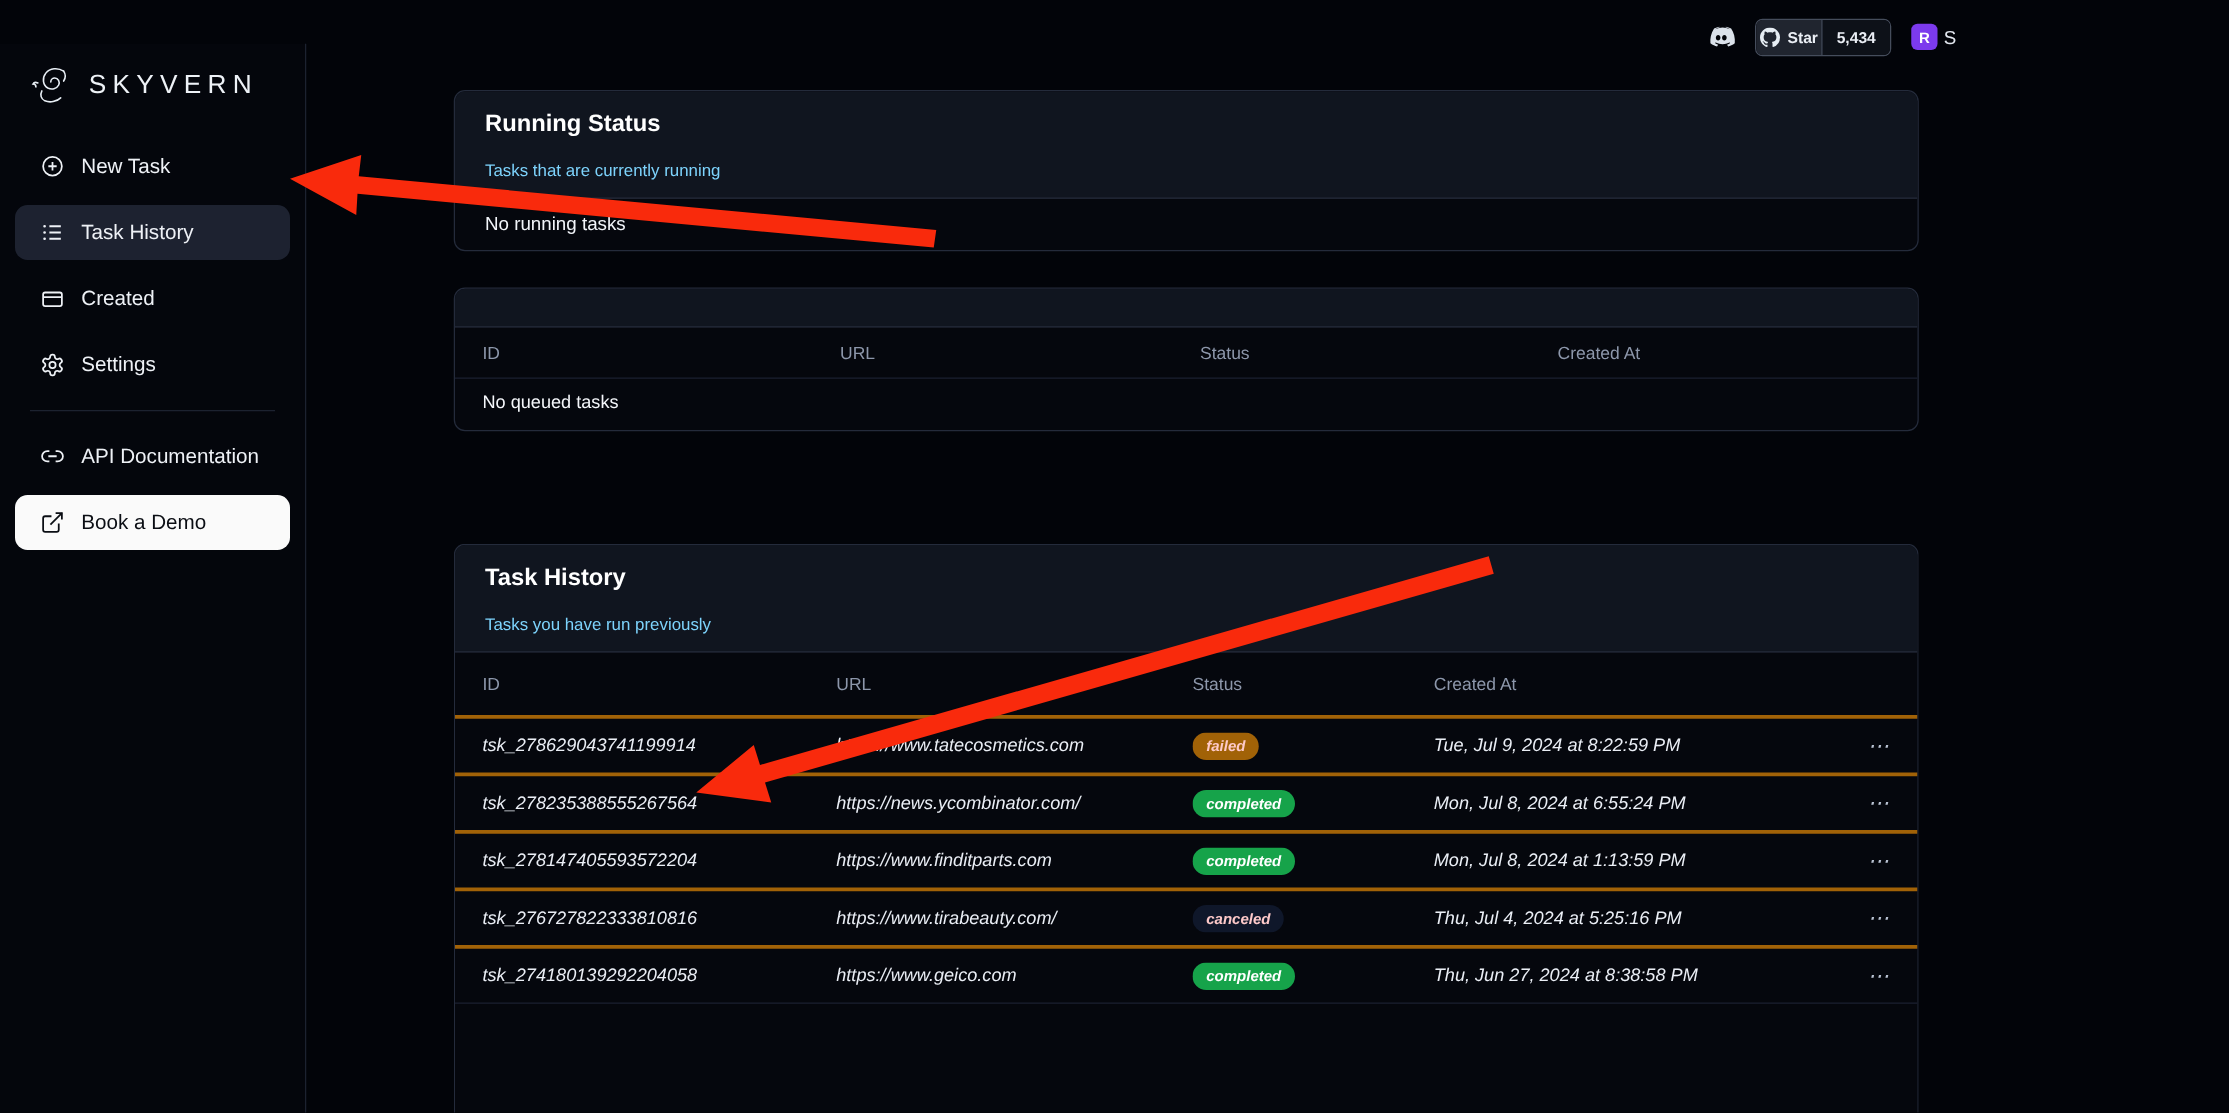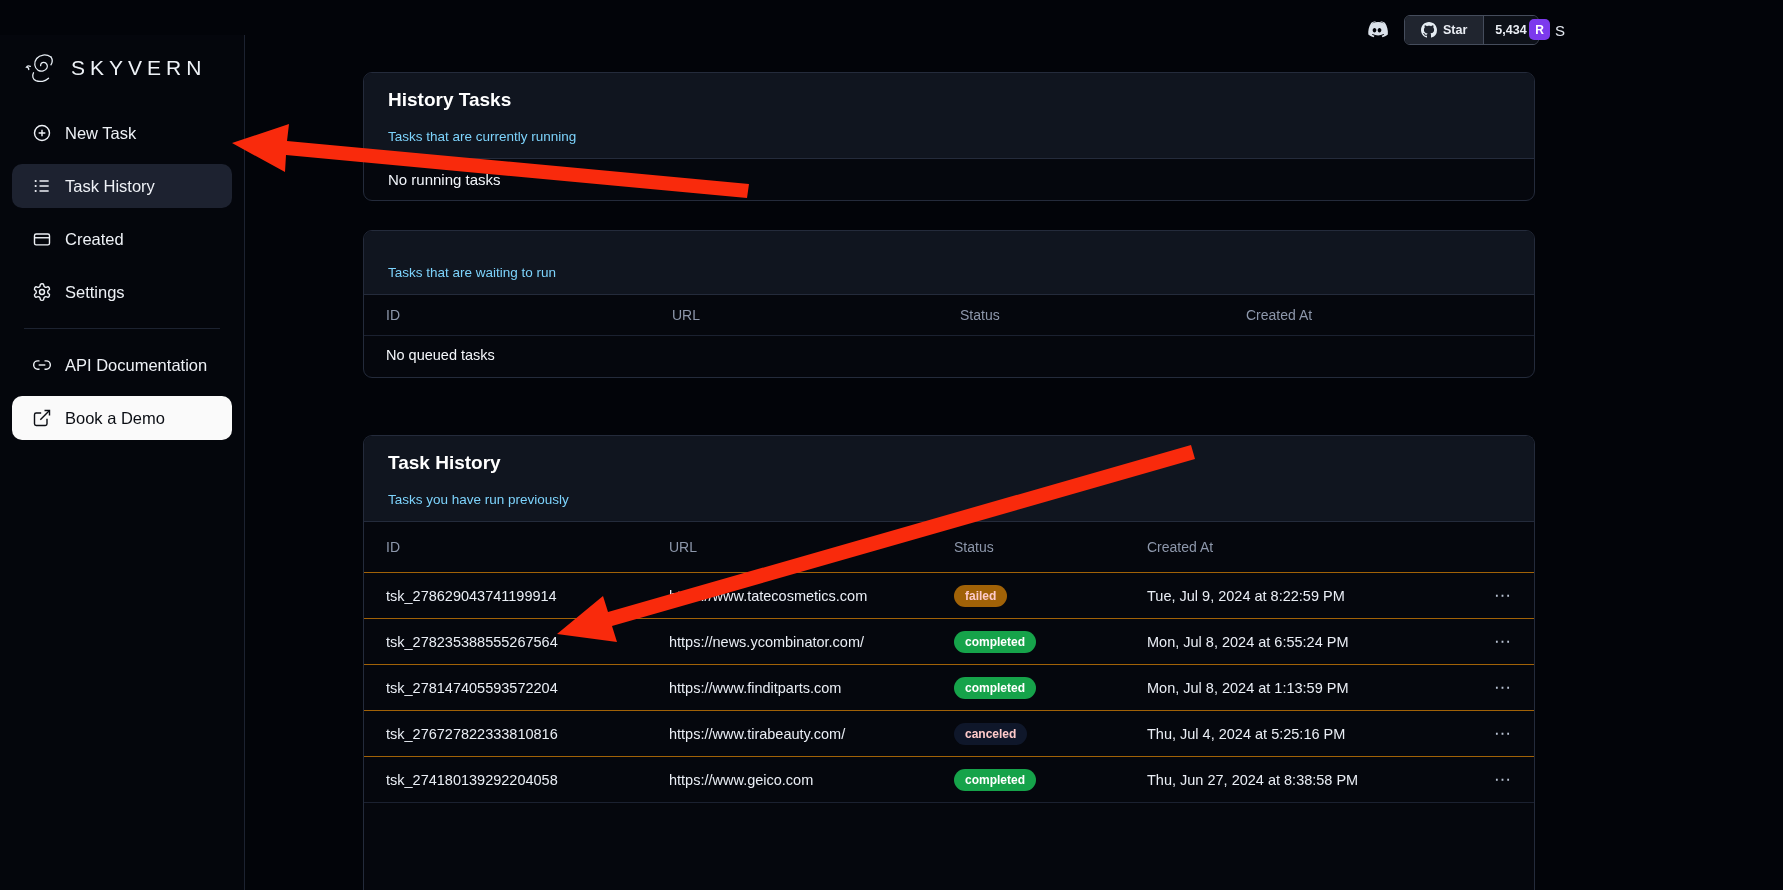--- a/index.html
+++ b/index.html
@@ -30,21 +30,21 @@
   .nav-divider { height:1px; background:#1c2230; margin:14px 12px 14px 12px; }
 
   
   .discord-btn { position:absolute; left:1363px; top:17px; width:28px; height:26px; cursor:pointer; }
   .discord-btn svg { width:28px; height:26px; }
   .gh-btn {
     position:absolute; left:1404px; top:15px; height:30px; display:flex; align-items:stretch;
     border:1px solid #454d5c; border-radius:6px; overflow:hidden; cursor:pointer;
     font-size:12.5px; font-weight:700; color:#eaeef4;
   }
-  .gh-left { display:flex; align-items:center; gap:6px; padding:0 16px; background:#20252f; }
+  .gh-left { display:flex; align-items:center; gap:6px; padding:0 3px; background:#20252f; }
   .gh-left svg { width:16px; height:16px; }
   .gh-count { display:flex; align-items:center; padding:0 11px; background:#0d1118; border-left:1px solid #454d5c; }
   .avatar {
     position:absolute; left:1529px; top:19px; width:21px; height:21px; border-radius:5px;
     background:#7c3aed; color:#fff; font-size:12px; font-weight:700;
     display:flex; align-items:center; justify-content:center; cursor:pointer;
   }
   .username { position:absolute; left:1555px; top:22px; font-size:15px; color:#e2e7ef; }
 
   
@@ -60,21 +60,21 @@
   .card-title { font-size:19px; font-weight:700; color:#ffffff; }
   .card-sub { font-size:13.5px; color:#7dd3fc; margin-top:18px; }
   .empty-row { padding:12px 24px; font-size:15px; color:#f2f5fa; }
 
   .thead { color:#8d97ab; font-size:14px; font-weight:500; }
   .qgrid { display:grid; grid-template-columns:286px 288px 286px 1fr; align-items:center; padding:0 22px; }
   .hgrid { display:grid; grid-template-columns:283px 285px 193px 1fr 40px; align-items:center; padding:0 22px; }
   .qthead { height:40px; }
   .qrow { height:42px; border-top:1px solid #1b2130; font-size:14.5px; }
   .hthead { height:50px; }
-  .hrow { height:46px; border-top:1px solid #a16207; font-size:14.5px; color:#eaeef5; cursor:pointer; }
+  .hrow { height:46px; border-top:3px solid #a16207; font-size:14.5px; color:#eaeef5; cursor:pointer;font-style:italic; }
   .hrow-partial { height:120px; border-top:1px solid #1b2130; }
   .cell { overflow:hidden; white-space:nowrap; text-overflow:ellipsis; padding-right:12px; }
 
   .badge {
     display:inline-block; padding:3px 11px; border-radius:9999px;
     font-size:12px; font-weight:700; line-height:16px;
   }
   .badge[data-status="completed"] { background:#16a34a; color:#ffffff; }
   .badge[data-status="failed"]    { background:#a16207; color:#fecaca; }
   .badge[data-status="canceled"]  { background:#0f172a; color:#fecaca; }
@@ -165,29 +165,28 @@
   <div class="gh-count">5,434</div>
 </div>
 
 <div class="avatar">R</div>
 <div class="username">S</div>
 
 <div class="content">
 
   <div class="card card-running">
     <div class="card-head">
-      <div class="card-title">History Tasks</div>
+      <div class="card-title">Running Status</div>
       <div class="card-sub">Tasks that are currently running</div>
     </div>
     <div class="empty-row">No running tasks</div>
   </div>
 
   <div class="card card-queued">
     <div class="card-head">
-      <div class="card-sub">Tasks that are waiting to run</div>
     </div>
     <div class="qgrid qthead thead">
       <div class="cell">ID</div>
       <div class="cell">URL</div>
       <div class="cell">Status</div>
       <div class="cell">Created At</div>
     </div>
     <div class="qrow" style="display:block; padding:11px 22px;">No queued tasks</div>
   </div>
 

